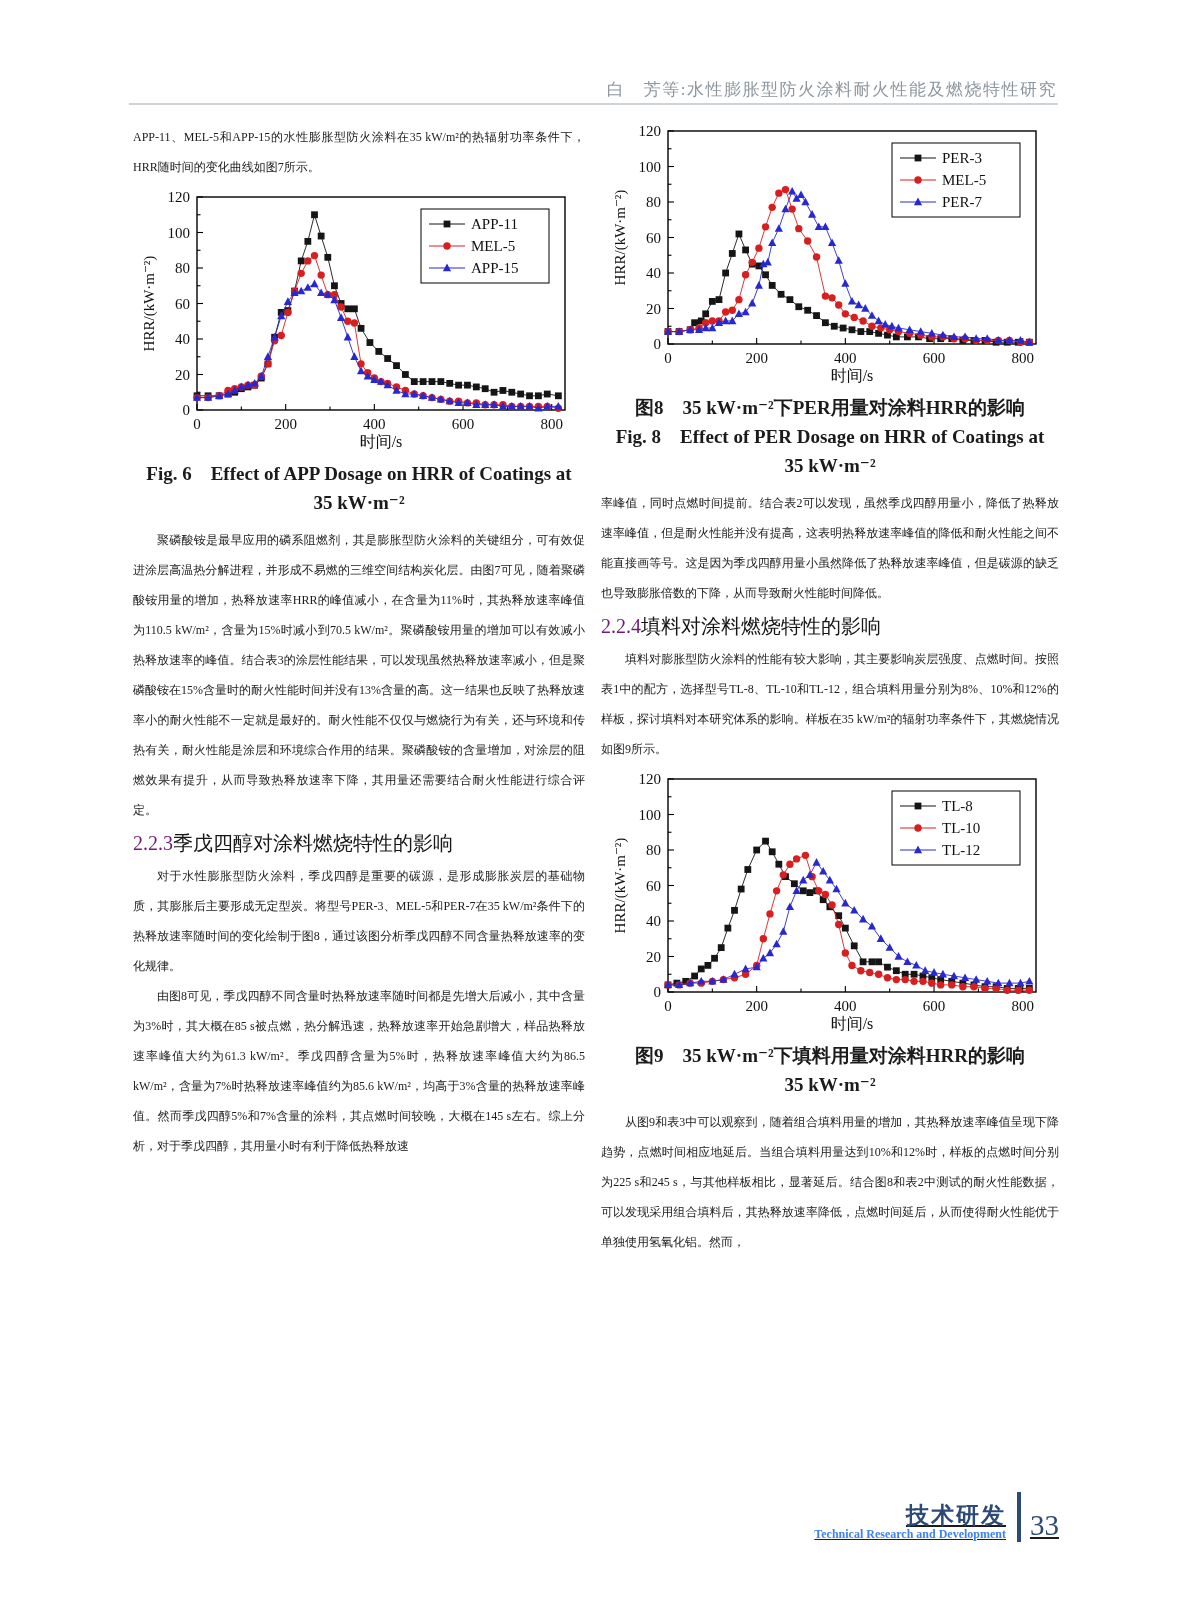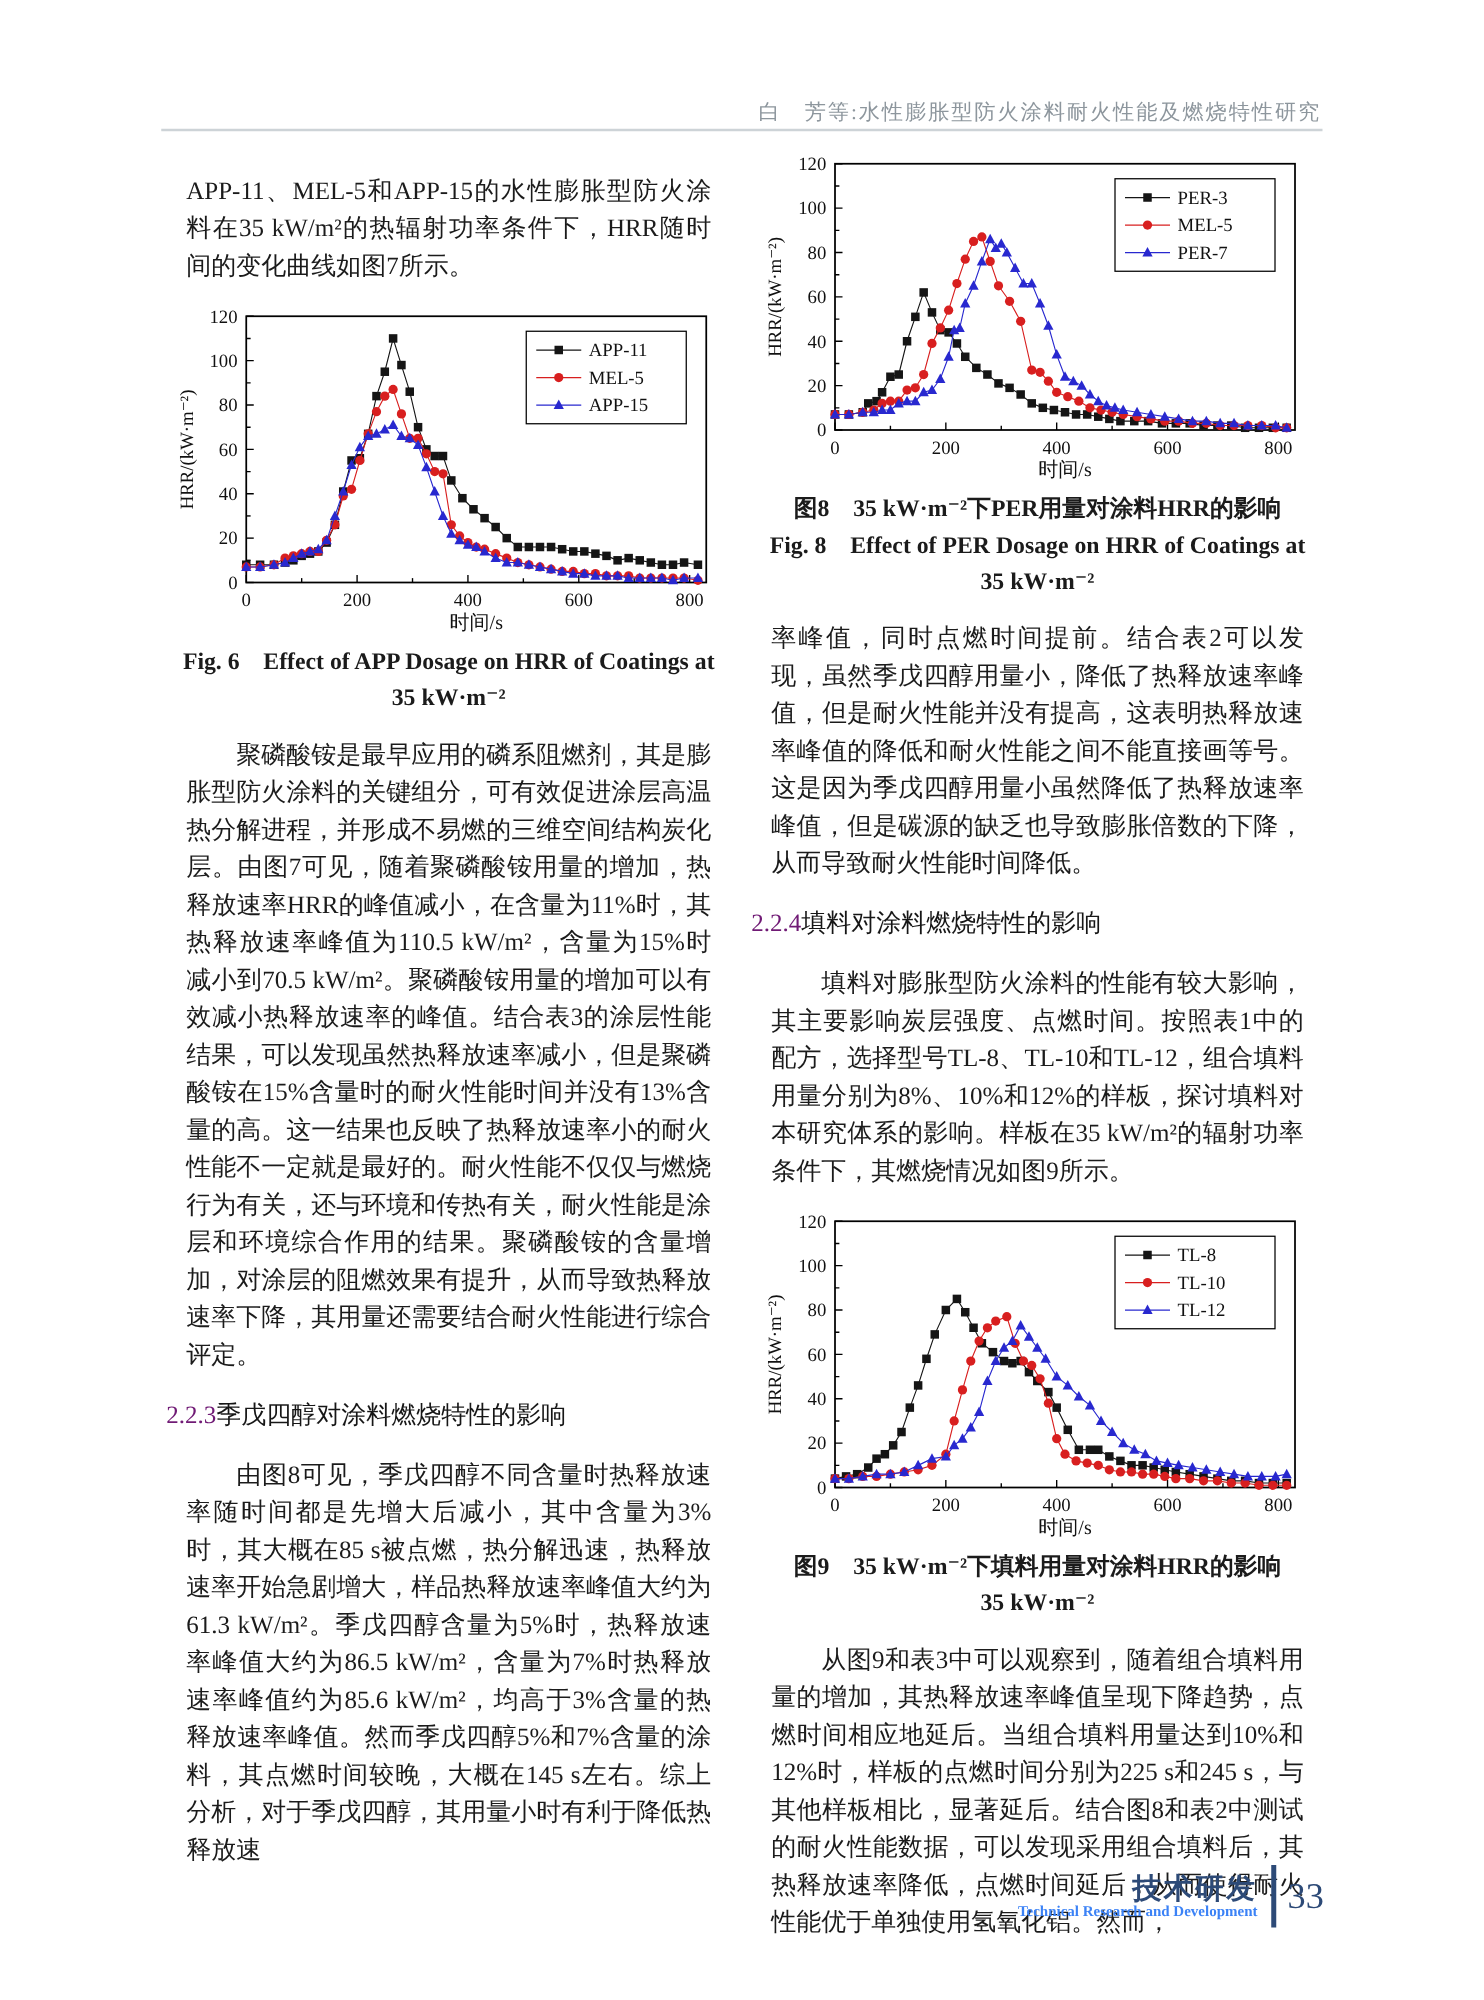--- a/index.html
+++ b/index.html
@@ -3,30 +3,30 @@
 <meta charset="utf-8">
 <style>
   html,body{margin:0;padding:0;background:#ffffff;}
   .page{position:relative;width:1187px;height:1600px;background:#ffffff;overflow:hidden;
         font-family:"Liberation Serif","DejaVu Serif",serif;color:#1b1b1b;}
   .running-header{position:absolute;top:78px;right:130px;font-size:17px;color:#8d969d;letter-spacing:1.5px;}
   .header-rule{position:absolute;top:103px;left:129px;width:929px;height:2px;background:#cdd3d7;}
   .col{position:absolute;top:122px;}
   .col-left{left:133px;width:452px;}
   .col-right{left:601px;width:458px;}
-  p.body{margin:16px;font-size:20px;line-height:30px;text-align:justify;}
+  p.body{margin:0;font-size:12px;line-height:30px;text-align:justify;}
   p.indent{text-indent:2em;}
   .fig{margin:6px 0 0;text-align:center;}
   .fig svg{display:block;margin:0 auto;}
   .fig-caption{font-weight:bold;font-size:19px;line-height:29px;text-align:center;margin:3px 0 8px;}
   .fig-caption div{margin:0;}
   .sec-head{font-size:20px;line-height:34px;margin:1px 0 1px;
             font-family:"Liberation Sans","DejaVu Sans",sans-serif;color:#161616;}
   .sec-num{color:#701a75;font-family:Liberation Serif, serif;}
-  .footer{position:absolute;top:1492px;right:128px;display:flex;align-items:center;}
+  .footer{position:absolute;top:1492px;right:128px;display:flex;align-items:flex-end;text-decoration:underline;}
   .footer-text{text-align:right;color:#2d4a77;line-height:1.15;}
   .footer-cn{font-size:23px;font-weight:bold;letter-spacing:2px;
              font-family:"Liberation Sans","DejaVu Sans",sans-serif;}
   .footer-en{font-size:12px;font-weight:bold;color:#3b82f6;}
   .footer-bar{width:4px;height:50px;background:#2d4a77;margin:0 9px 0 11px;}
   .footer-page{font-size:29px;color:#2d4a77;}
 </style>
 </head>
 <body>
 
@@ -242,20 +242,21 @@
       <div>Fig. 6　Effect of APP Dosage on HRR of Coatings at</div>
       <div>35 kW·m⁻²</div>
     </div>
 
     <p class="body indent">聚磷酸铵是最早应用的磷系阻燃剂，其是膨胀型防火涂料的关键组分，可有效促进涂层高温热分解进程，并形成不易燃的三维空间结构炭化层。由图7可见，随着聚磷酸铵用量的增加，热释放速率HRR的峰值减小，在含量为11%时，其热释放速率峰值为110.5 kW/m²，含量为15%时减小到70.5 kW/m²。聚磷酸铵用量的增加可以有效减小热释放速率的峰值。结合表3的涂层性能结果，可以发现虽然热释放速率减小，但是聚磷酸铵在15%含量时的耐火性能时间并没有13%含量的高。这一结果也反映了热释放速率小的耐火性能不一定就是最好的。耐火性能不仅仅与燃烧行为有关，还与环境和传热有关，耐火性能是涂层和环境综合作用的结果。聚磷酸铵的含量增加，对涂层的阻燃效果有提升，从而导致热释放速率下降，其用量还需要结合耐火性能进行综合评定。</p>
 
     <div class="sec-head">
       <span class="sec-num">2.2.3</span><span>季戊四醇对涂料燃烧特性的影响</span>
     </div>
 
+    <p class="body indent">对于水性膨胀型防火涂料，季戊四醇是重要的碳源，是形成膨胀炭层的基础物质，其膨胀后主要形成无定型炭。将型号PER-3、MEL-5和PER-7在35 kW/m²条件下的热释放速率随时间的变化绘制于图8，通过该图分析季戊四醇不同含量热释放速率的变化规律。</p>
     <p class="body indent">由图8可见，季戊四醇不同含量时热释放速率随时间都是先增大后减小，其中含量为3%时，其大概在85 s被点燃，热分解迅速，热释放速率开始急剧增大，样品热释放速率峰值大约为61.3 kW/m²。季戊四醇含量为5%时，热释放速率峰值大约为86.5 kW/m²，含量为7%时热释放速率峰值约为85.6 kW/m²，均高于3%含量的热释放速率峰值。然而季戊四醇5%和7%含量的涂料，其点燃时间较晚，大概在145 s左右。综上分析，对于季戊四醇，其用量小时有利于降低热释放速</p>
   </div>
 
   <div class="col col-right">
     <div class="fig" style="margin-top:0;">
       <svg width="438" height="268" viewBox="0 0 438 268">
           <rect x="57" y="9" width="368" height="213" fill="#fff" stroke="#000" stroke-width="1.4"></rect>
           <line x1="57" y1="222" x2="57" y2="216" stroke="#000" stroke-width="1.1"></line>
           <line x1="101.33734939759036" y1="222" x2="101.33734939759036" y2="218.5" stroke="#000" stroke-width="1.1"></line>
           <line x1="145.67469879518072" y1="222" x2="145.67469879518072" y2="216" stroke="#000" stroke-width="1.1"></line>

